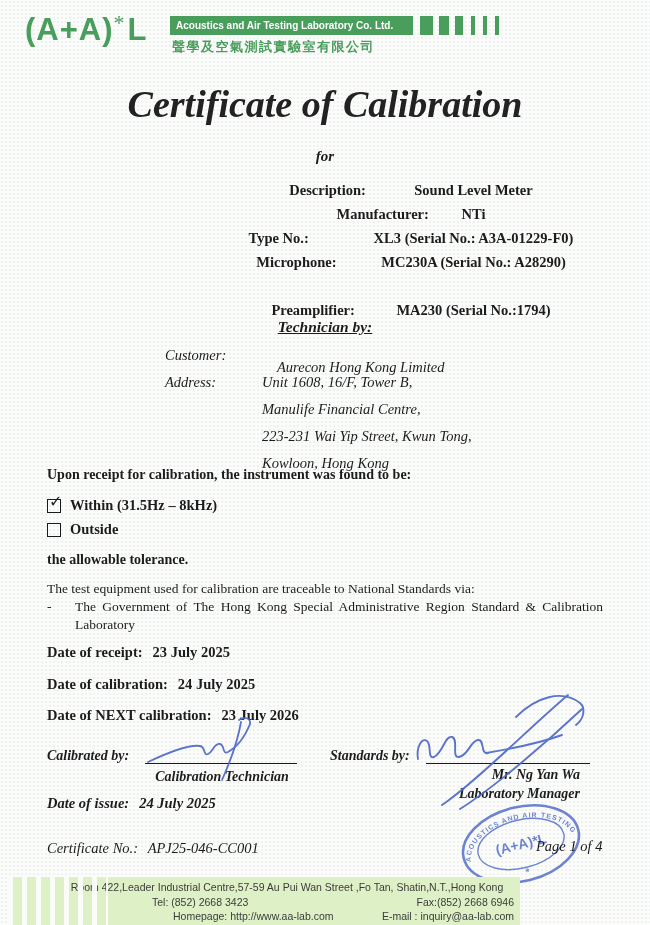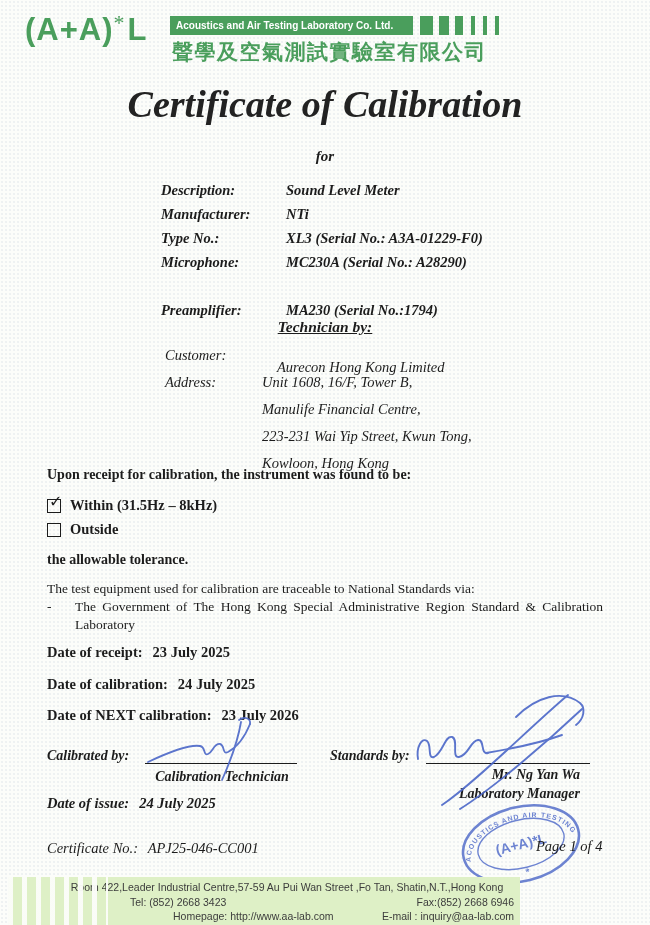--- a/index.html
+++ b/index.html
@@ -24,29 +24,29 @@
   .logo-l { font-family:"Liberation Sans", sans-serif; font-weight:bold; font-size:31px; margin-left:3px; }
   .company-box {
     display:inline-block; color:#fff;
     font-family:"Liberation Sans", sans-serif; font-weight:bold;
     font-size:10px; padding:3px 20px 2px 6px; line-height:14px;
   }
   .bars { display:flex; align-items:flex-start; gap:0; }
   .bars div { height:19px; }
   .company-zh {
     font-family:"Liberation Sans", sans-serif;
-    font-size:21px; letter-spacing:1.5px; font-weight:bold;
+    font-size:13px; letter-spacing:1.5px; font-weight:bold;
   }
 
   
   .title { width:650px; text-align:center; font-weight:bold; font-style:italic; font-size:38px; color:#222; }
   .for { width:650px; text-align:center; font-weight:bold; font-style:italic; font-size:15px; }
 
   
-  .eq-row { position:absolute; left:161px; width:460px; display:flex; font-weight:bold; font-style:italic; font-size:14.5px; }
+  .eq-row { position:absolute; left:181px; width:460px; display:flex; font-weight:bold; font-size:14.5px;justify-content:center; }
   .eq-label { width:125px; }
 
   
   .submitted-h { width:650px; text-align:center; font-weight:bold; font-style:italic; font-size:15.5px; text-decoration:underline; }
   .sub-label { font-style:italic; font-size:14.5px; }
   .sub-value { font-style:italic; font-size:14.5px; }
 
   
   .bold-line { font-weight:bold; font-size:14px; }
   .chk-row { display:flex; align-items:center; gap:9px; font-weight:bold; font-size:14.5px; }
@@ -74,21 +74,21 @@
     left:8px; top:877px; width:512px; height:48px;
     background:#def0c6;
     font-family:"Liberation Sans", sans-serif; font-size:10.5px; color:#3c3c3c;
     padding:3px 6px 0 40px; line-height:14.5px;
   }
   .footer-stripes {
     position:absolute; left:0; top:0; width:100px; height:48px;
     background:repeating-linear-gradient(90deg, rgba(252,253,250,0.95) 0 5px, rgba(252,253,250,0) 5px 14px);
   }
   .f1 { text-align:center; padding-left:12px; }
-  .f2 { display:flex; } .f2 .tel { margin-left:82px; } .f2 .fax { margin-left:auto; }
+  .f2 { display:flex; } .f2 .tel { margin-left:104px; } .f2 .fax { margin-left:auto; }
   .f3 { display:flex; } .f3 .hp { margin-left:125px; } .f3 .em { margin-left:auto;text-align:right; }
 
   .cert-no { font-style:italic; font-size:14.5px; }
   .page-no { font-style:italic; font-size:14.5px; }
 </style>
 </head>
 <body>
 
 <div id="page">
 

